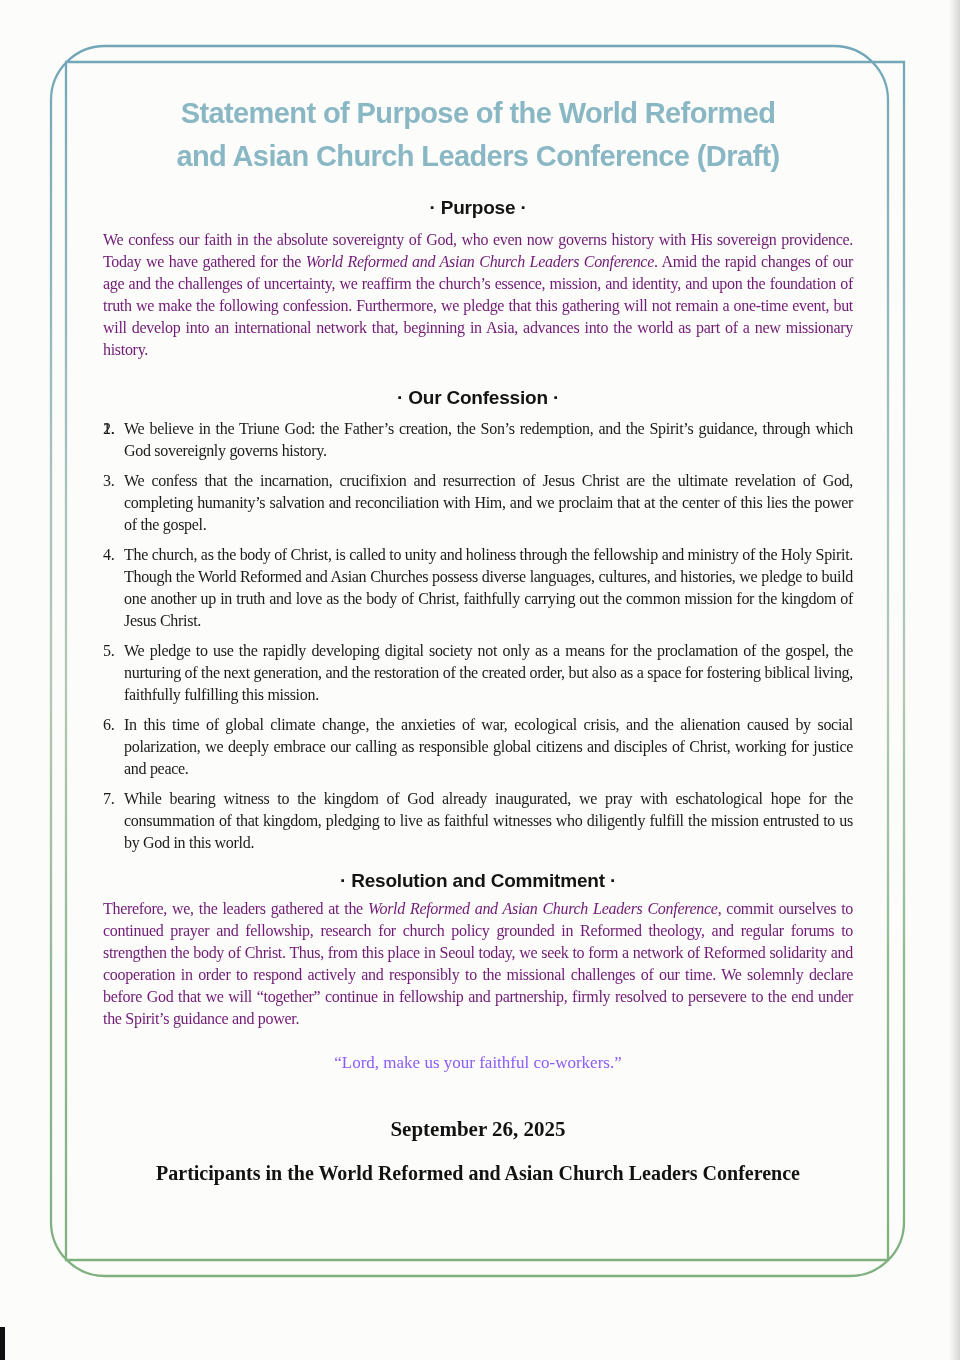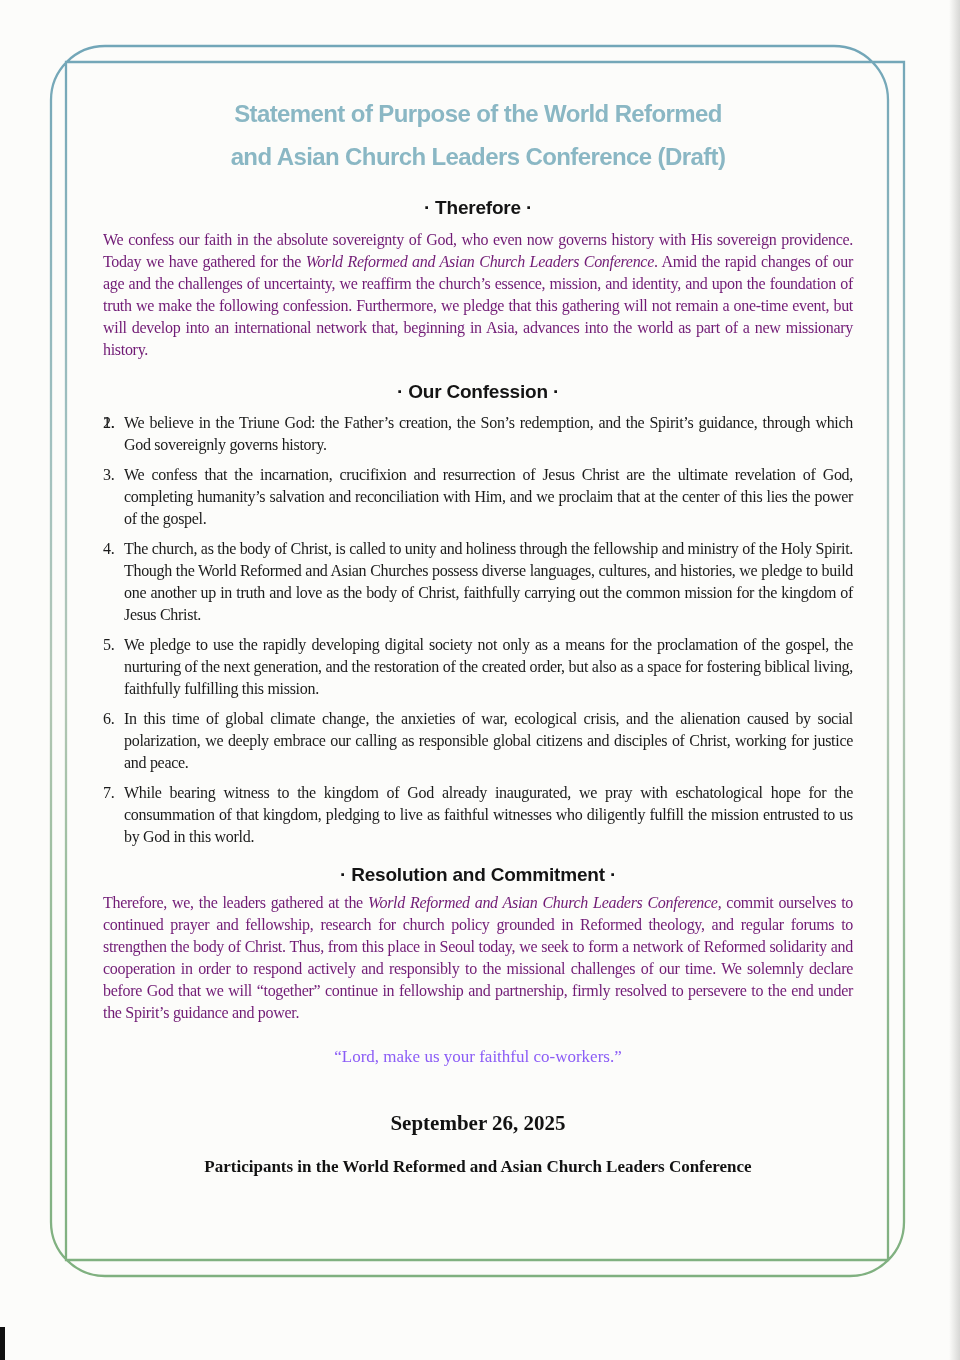--- a/index.html
+++ b/index.html
@@ -7,47 +7,47 @@
     width:960px;height:1360px;position:relative;overflow:hidden;
     background:#fcfcfa;
     font-family:"Liberation Serif",serif;
     color:#1e1e1e;
   }
   .border-svg{position:absolute;left:0;top:0;width:960px;height:1360px;pointer-events:none;}
   .content{position:absolute;left:103px;top:0;width:750px;}
   .title{
     margin-top:92px;text-align:center;
     font-family:"Liberation Sans",sans-serif;font-weight:bold;
-    font-size:24px;line-height:43px;letter-spacing:-0.6px;
+    font-size:29px;line-height:43px;letter-spacing:-0.6px;
     color:#8ab7c4;
   }
   .sec-heading{
     margin:0;text-align:center;
     font-family:"Liberation Sans",sans-serif;font-weight:bold;
     font-size:19px;line-height:24px;letter-spacing:-0.2px;color:#141414;
   }
   .h-preamble{margin-top:18px;}
-  .h-confession{margin-top:19px;}
+  .h-confession{margin-top:25px;}
   .h-resolution{margin-top:15px;}
   .body-par{
     margin:0;text-align:justify;
     font-size:16px;line-height:22px;letter-spacing:-0.3px;color:#701a75;
   }
   .par-preamble{margin-top:9px;}
   .par-resolution{margin-top:5px;}
   .items{margin-top:7px;}
   .item{
     position:relative;padding-left:21px;margin-top:8px;
     text-align:justify;font-size:16px;line-height:22px;letter-spacing:-0.3px;color:#1b1b1b;
   }
   .item:first-child{margin-top:0;}
   .item .num{position:absolute;left:0;top:0;}
   .quote{margin:22px 0 0 0;text-align:center;font-size:17px;line-height:22px;color:#8b5cf6;}
   .date-line{margin:44px 0 0 0;text-align:center;font-weight:bold;font-size:21px;line-height:22px;color:#121212;}
-  .signatories{margin:22px 0 0 0;text-align:center;font-weight:bold;font-size:17px;line-height:22px;color:#121212;}
+  .signatories{margin:22px 0 0 0;text-align:center;font-weight:bold;font-size:20px;line-height:22px;color:#121212;}
   .scan-edge-right{
     position:absolute;right:0;top:0;width:11px;height:1360px;
     background:linear-gradient(to right,rgba(210,210,210,0),#d7d7d5);
   }
   .scan-mark-black{position:absolute;left:0;top:1327px;width:5px;height:33px;background:#101010;}
 </style>
 </head>
 <body>
 
 <svg class="border-svg" viewBox="0 0 960 1360" xmlns="http://www.w3.org/2000/svg" aria-hidden="true">
@@ -63,21 +63,21 @@
   <path d="M105 46 H834 A54 54 0 0 1 888 100 V1260 H66 V62 H904 V1222 A54 54 0 0 1 850 1276 H105 A54 54 0 0 1 51 1222 V100 A54 54 0 0 1 105 46" fill="none" stroke="url(#bgrad)" stroke-width="2.3"></path>
 </svg>
 
 <div class="content">
 
   <div class="title">
     <div>Statement of Purpose of the World Reformed</div>
     <div>and Asian Church Leaders Conference (Draft)</div>
   </div>
 
-  <h2 class="sec-heading h-preamble">· Therefore ·</h2>
+  <h2 class="sec-heading h-preamble">· Purpose ·</h2>
   <p class="body-par par-preamble"><span>We confess our faith in the absolute sovereignty of God, who even now governs history with His sovereign providence. Today we have gathered for the </span><span style="font-style: italic;">World Reformed and Asian Church Leaders Conference</span><span>. Amid the rapid changes of our age and the challenges of uncertainty, we reaffirm the church’s essence, mission, and identity, and upon the foundation of truth we make the following confession. Furthermore, we pledge that this gathering will not remain a one-time event, but will develop into an international network that, beginning in Asia, advances into the world as part of a new missionary history.</span></p>
 
   <h2 class="sec-heading h-confession">· Our Confession ·</h2>
 
   <div class="items">
     <div class="item">
       <span class="num">1.</span>
     </div>
     <div class="item">
       <span class="num">2.</span><span>We believe in the Triune God: the Father’s creation, the Son’s redemption, and the Spirit’s guidance, through which God sovereignly governs history.</span>

